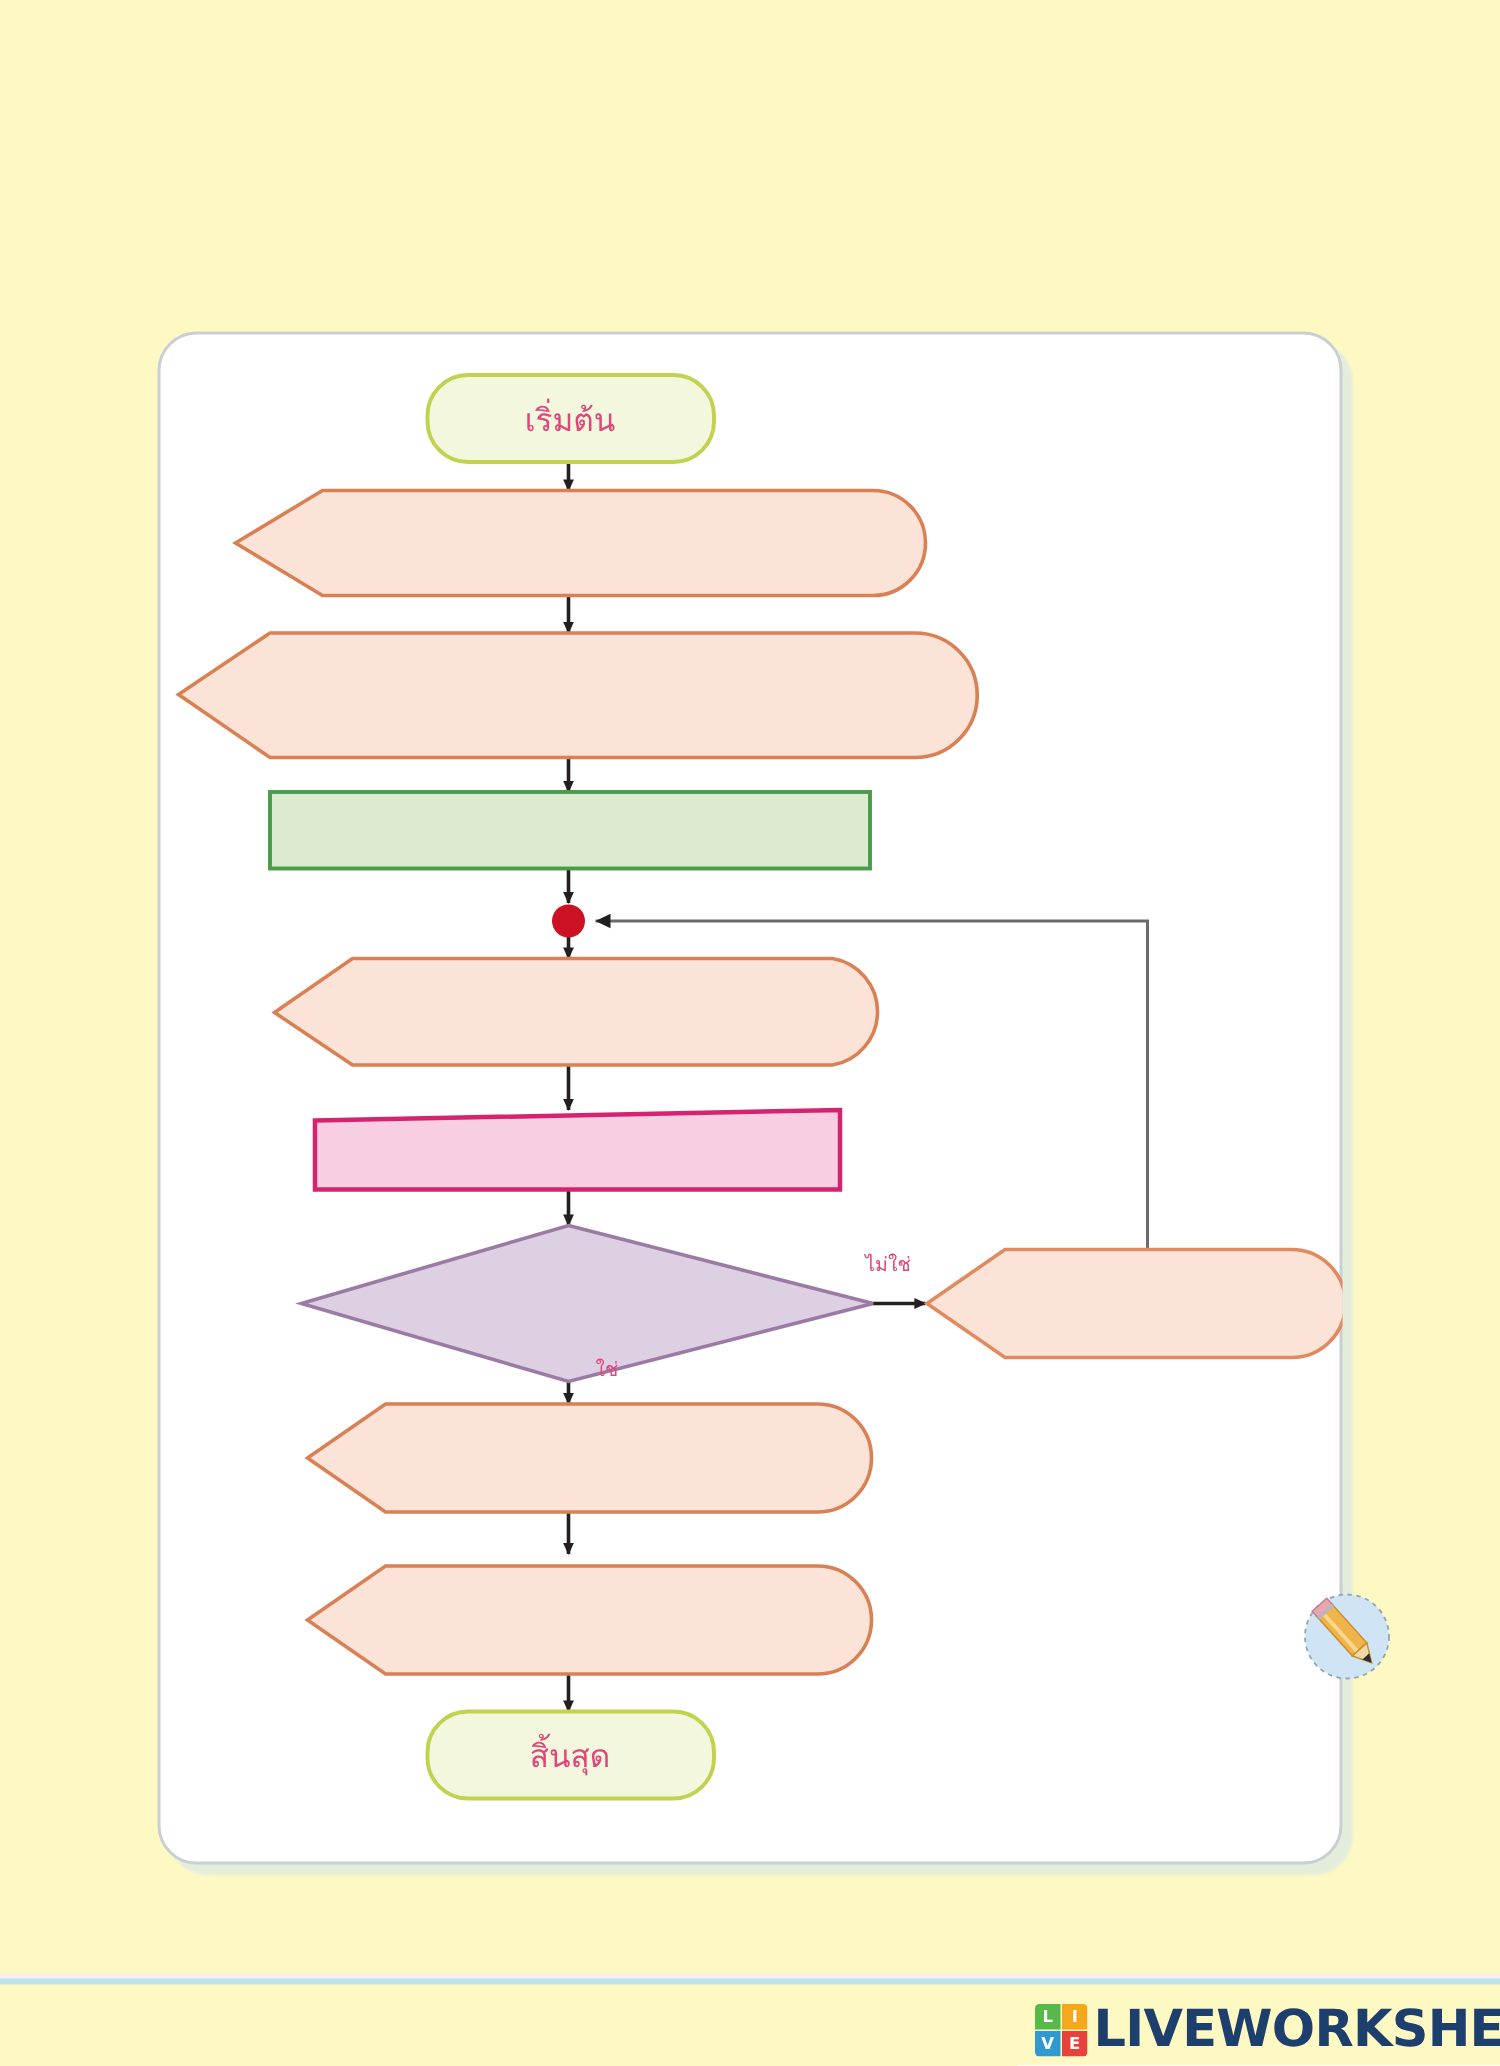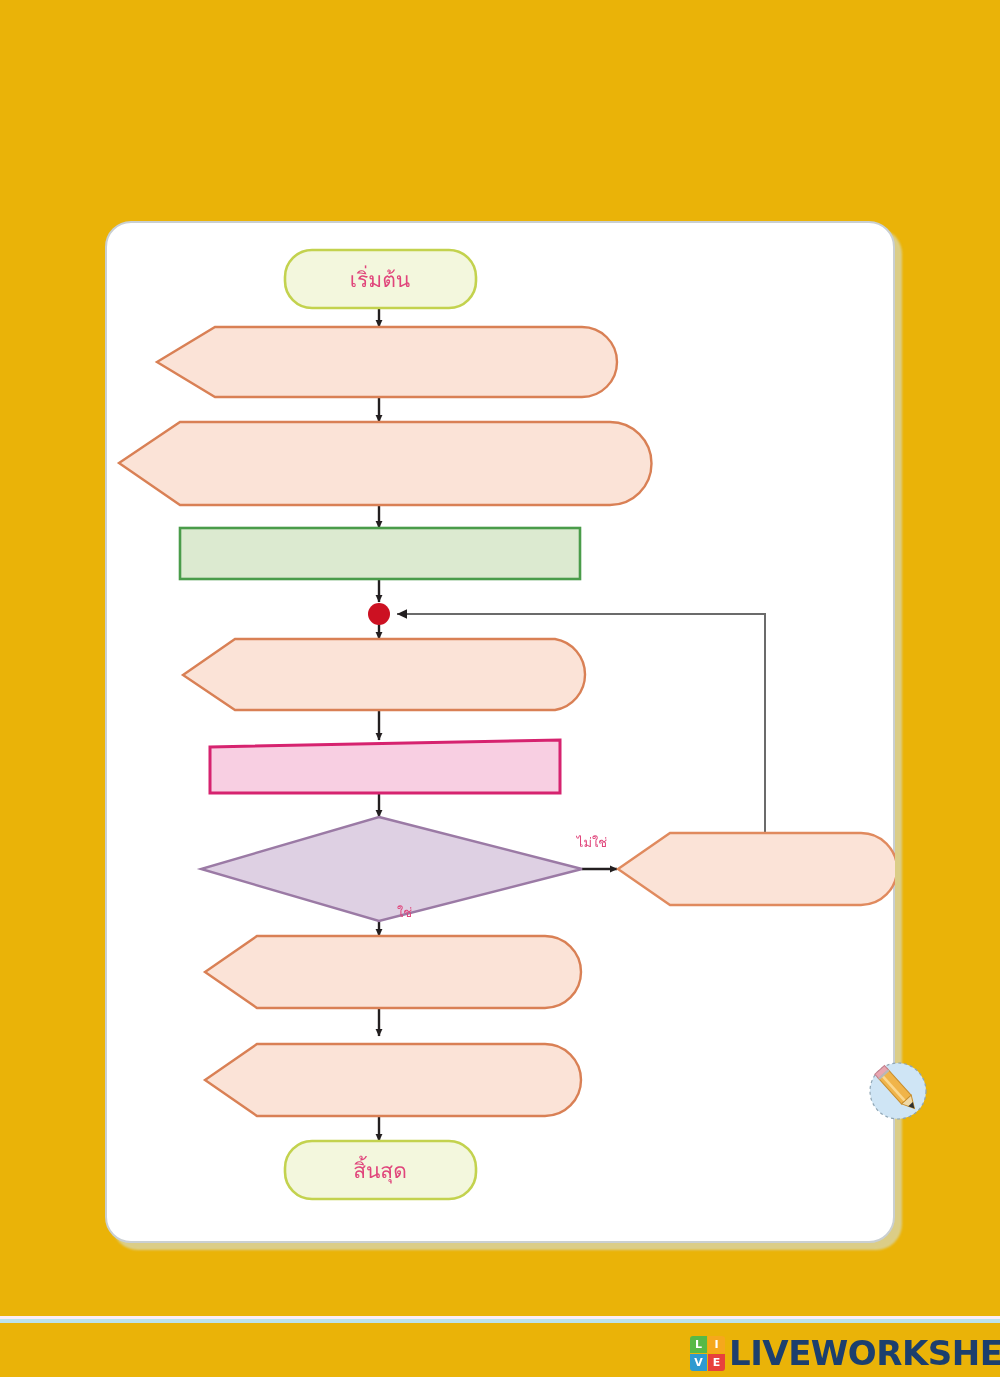--- a/index.html
+++ b/index.html
@@ -13,21 +13,21 @@
     height: 1377px;
     position: relative;
     overflow: hidden;
     font-family: "DejaVu Sans", "Liberation Sans", sans-serif;
   }
 
   
   #page {
     position: absolute;
     inset: 0;
-    background: #eab308;
+    background: #fef9c3;
   }
 
   #card-shadow {
     position: absolute;
     left: 112px;
     top: 228px;
     width: 790px;
     height: 1022px;
     border-radius: 26px;
     background: #cfe4f0;

